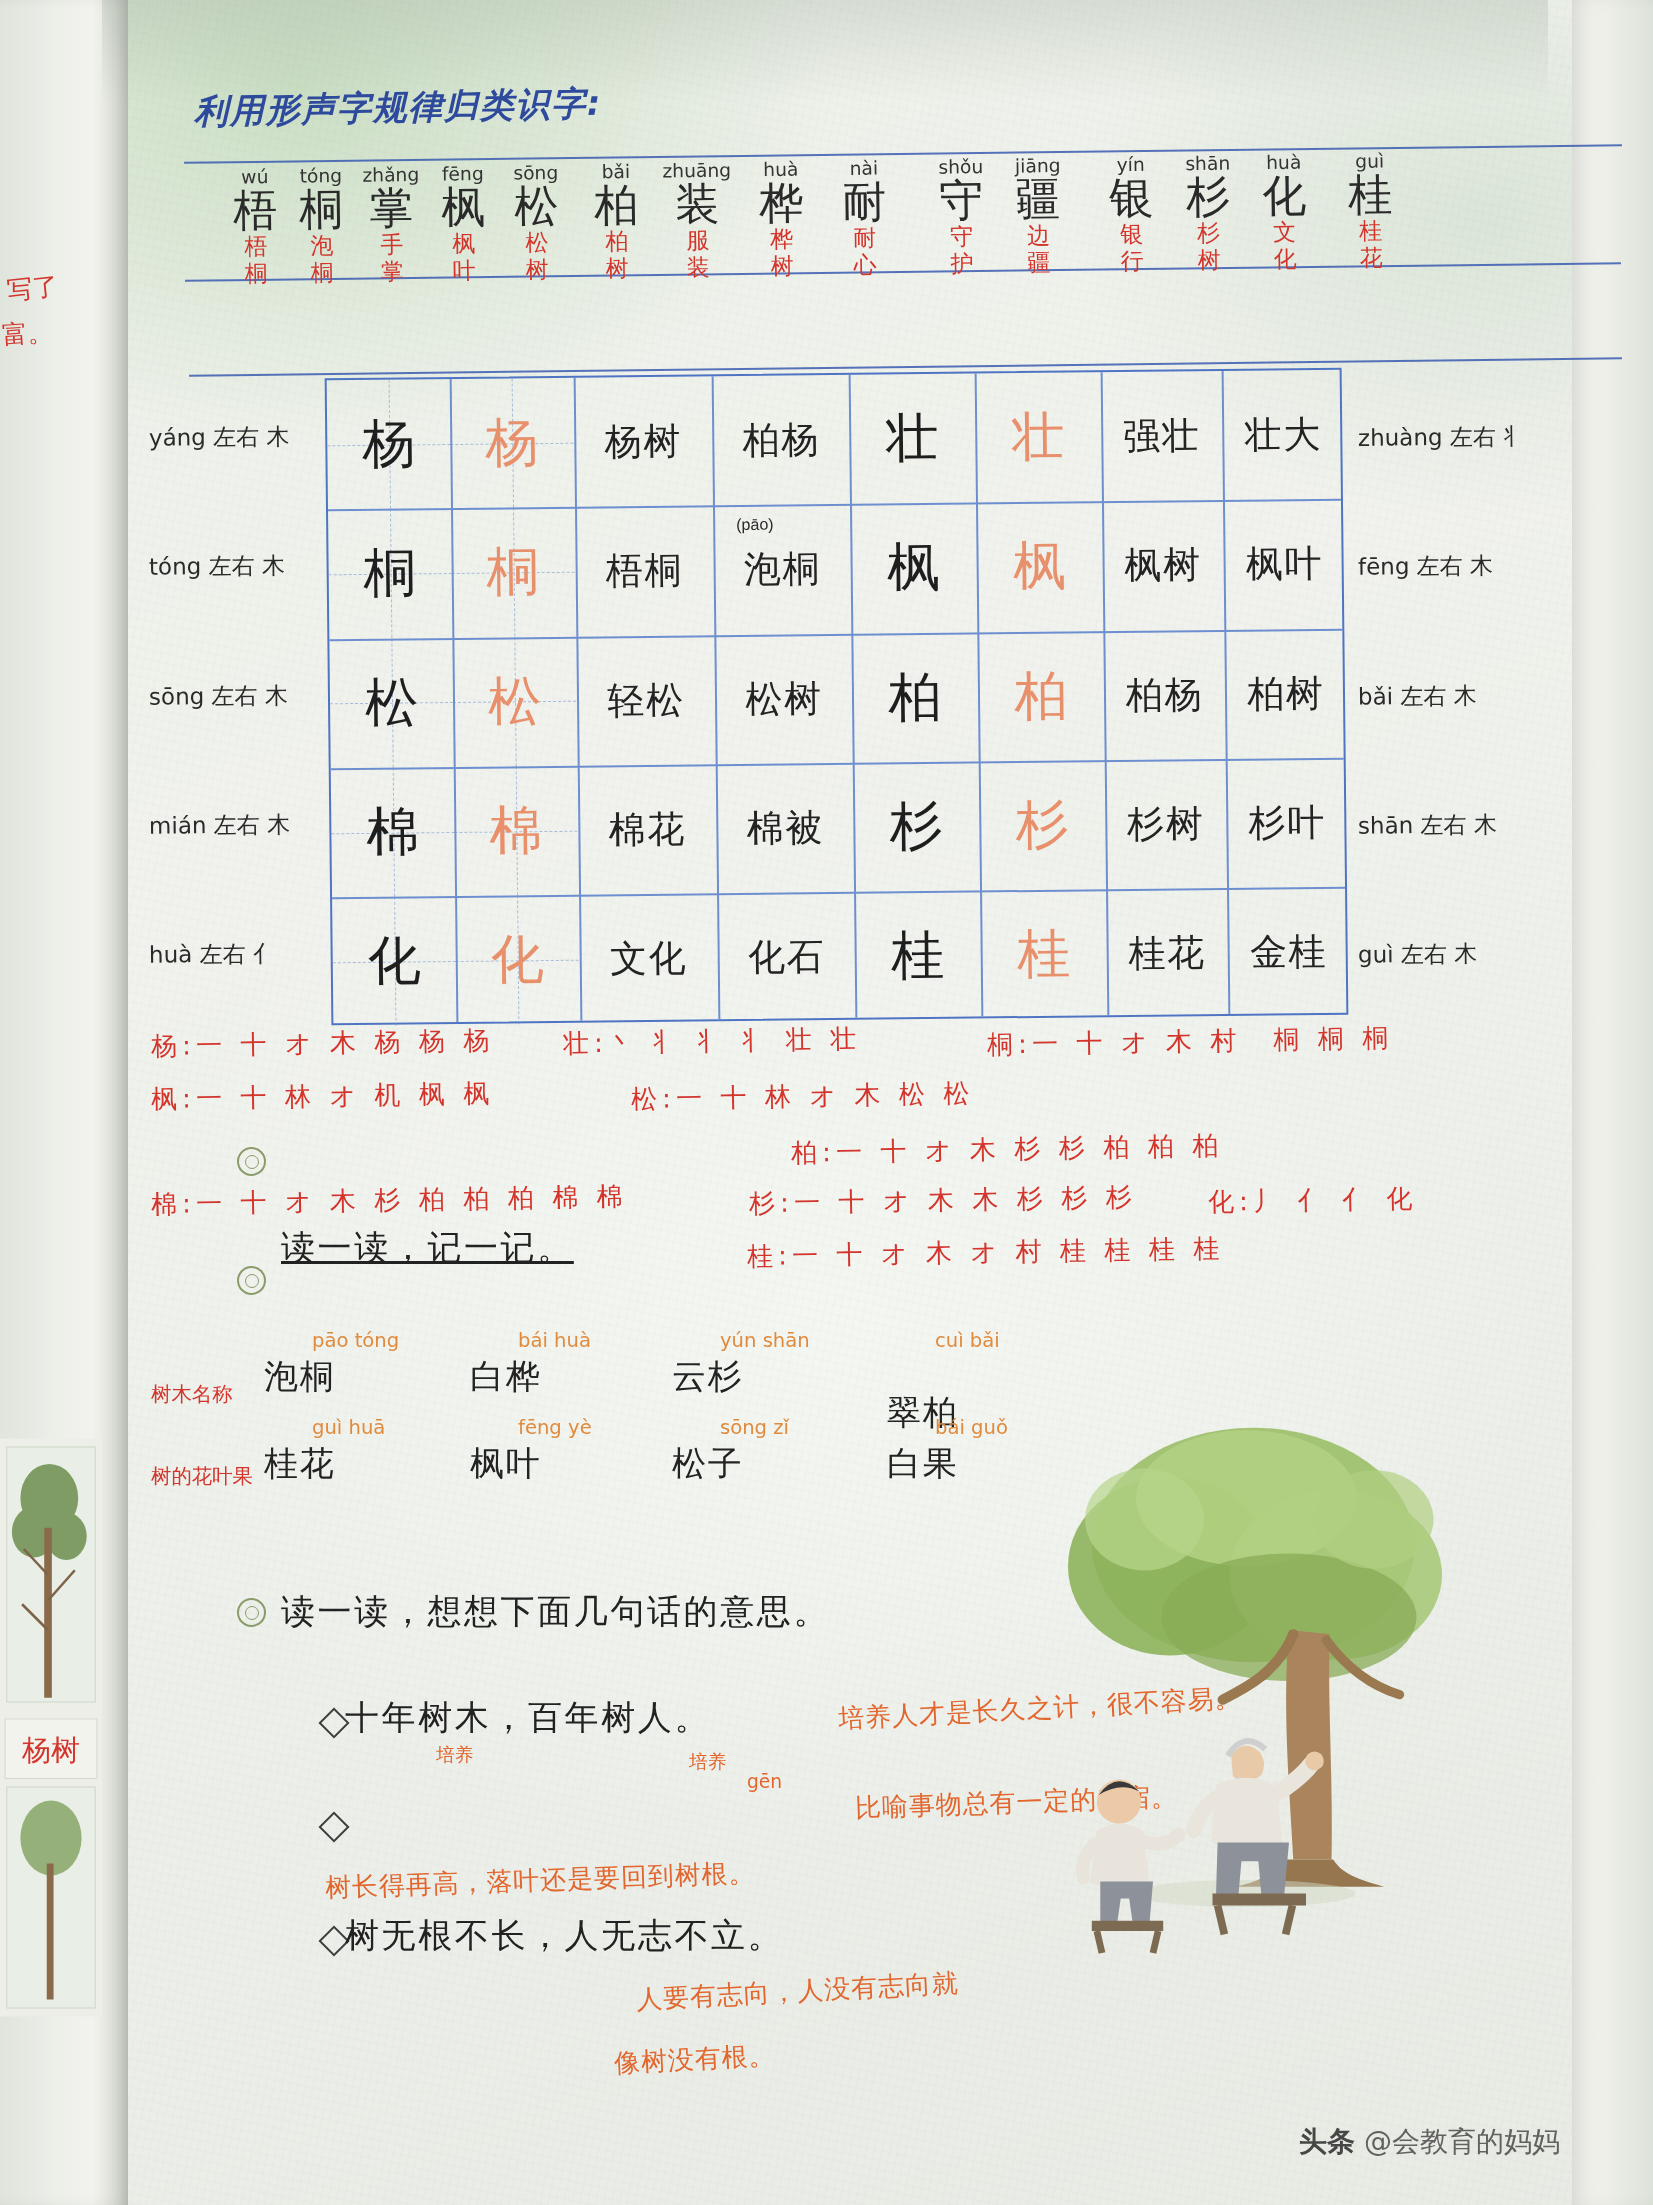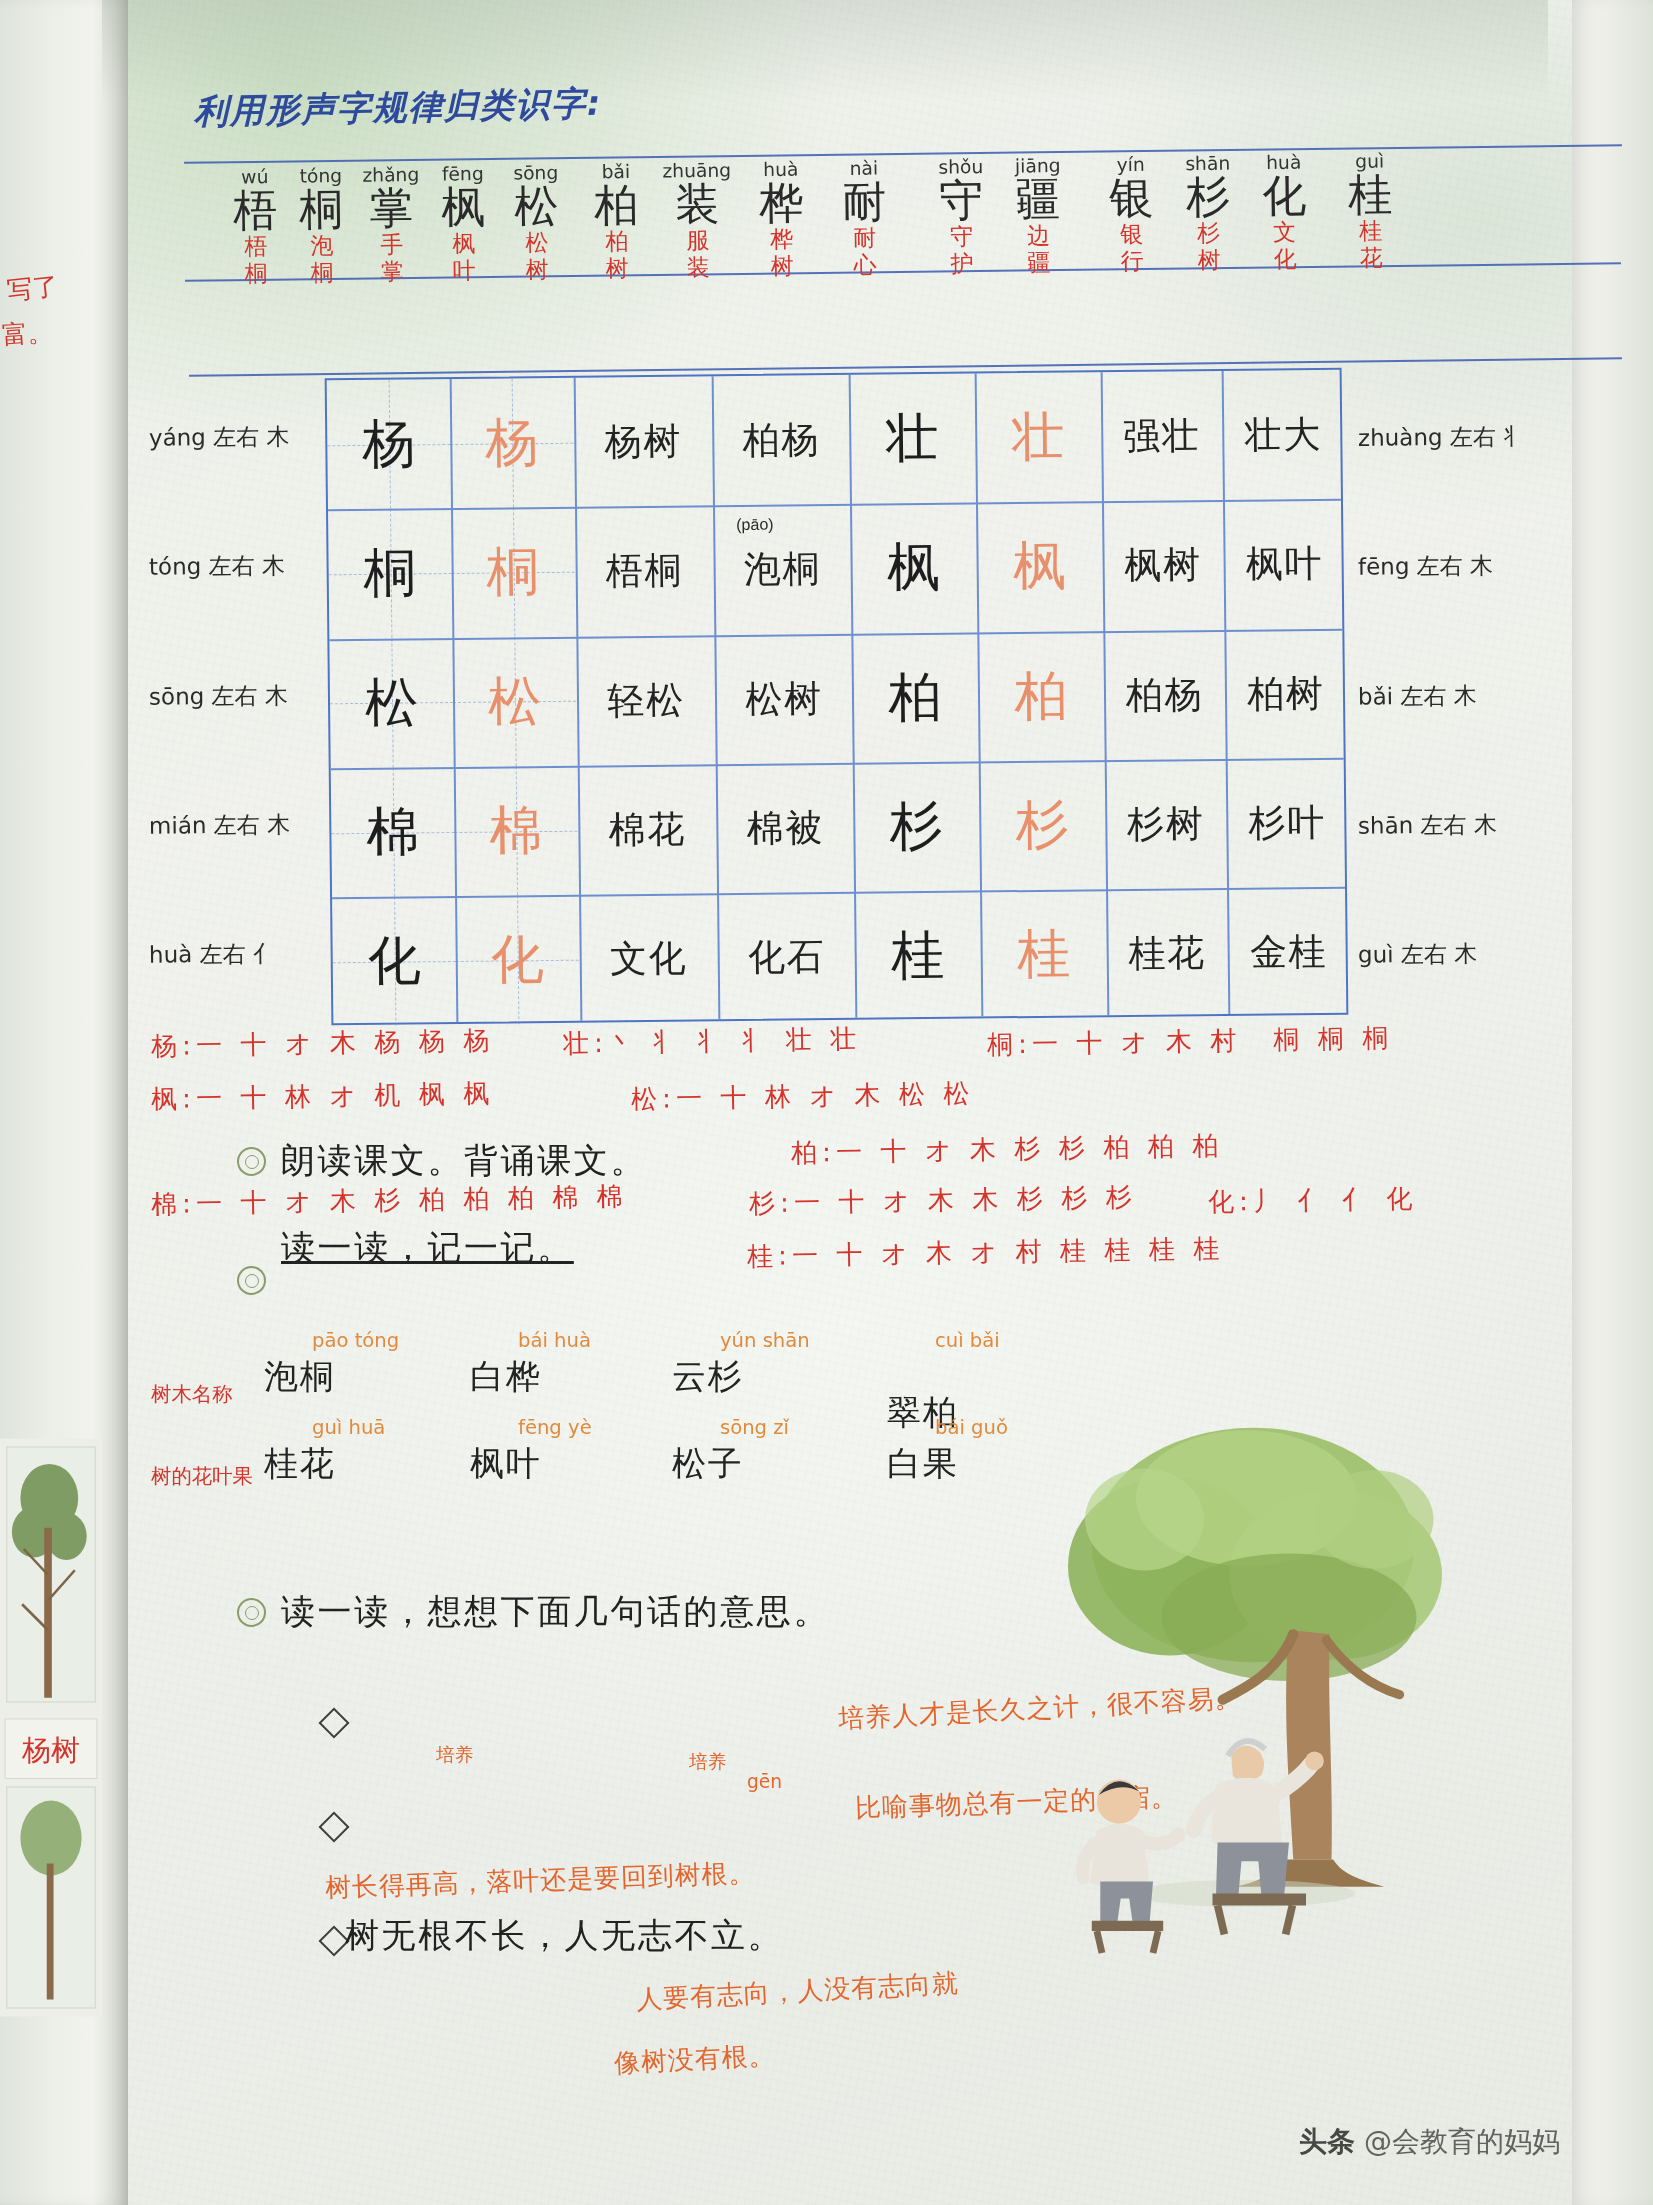--- a/index.html
+++ b/index.html
@@ -376,21 +376,20 @@
       <div class="stroke" style="left: 151px; top: 1079px; transform: rotate(-1deg);">枫:一 十 林 オ 机 枫 枫</div>
       <div class="stroke" style="left: 631px; top: 1079px; transform: rotate(-1deg);">松:一 十 林 オ 木 松 松</div>
       <div class="stroke" style="left: 791px; top: 1132px; transform: rotate(-1deg);">柏:一 十 オ 木 杉 杉 柏 柏 柏</div>
       <div class="stroke" style="left: 151px; top: 1183px; transform: rotate(-1deg);">棉:一 十 オ 木 杉 柏 柏 柏 棉 棉</div>
       <div class="stroke" style="left: 749px; top: 1183px; transform: rotate(-1deg);">杉:一 十 オ 木 木 杉 杉 杉</div>
       <div class="stroke" style="left: 1208px; top: 1183px; transform: rotate(-1deg);">化:丿 亻 亻 化</div>
       <div class="stroke" style="left: 747px; top: 1235px; transform: rotate(-1deg);">桂:一 十 オ 木 オ 村 桂 桂 桂 桂</div>
     </div>
 
   <div class="bullet" style="left:237px;top:1147px;"></div>
-  <div class="exLine" style="left:281px;top:1138px;">朗读课文。背诵课文。</div>
 
   <div class="bullet" style="left:237px;top:1266px;"></div>
   <div class="exLine" style="left:281px;top:1225px;text-decoration:underline;">读一读，记一记。</div>
 
   <div id="wordList">
       <div class="wlTag" style="left: 151px; top: 1380px;">树木名称</div>
       <div class="wlTag" style="left: 151px; top: 1462px;">树的花叶果</div>
       <div class="wlPy orange" style="left: 264px; top: 1329px; color: rgb(224, 138, 60);">pāo tóng</div>
       <div class="wlWord" style="left: 264px; top: 1354px;">泡桐</div>
       <div class="wlPy orange" style="left: 470px; top: 1329px; color: rgb(224, 138, 60);">bái huà</div>
@@ -406,20 +405,21 @@
       <div class="wlPy orange" style="left: 672px; top: 1416px; color: rgb(224, 138, 60);">sōng zǐ</div>
       <div class="wlWord" style="left: 672px; top: 1441px;">松子</div>
       <div class="wlPy orange" style="left: 887px; top: 1416px; color: rgb(224, 138, 60);">bái guǒ</div>
       <div class="wlWord" style="left: 887px; top: 1441px;">白果</div>
     </div>
 
   <div class="bullet" style="left:237px;top:1598px;"></div>
   <div class="exLine" style="left:281px;top:1589px;">读一读，想想下面几句话的意思。</div>
 
   <div class="diamond" style="left:323px;top:1712px;"></div>
+  <div class="sent" style="left:345px;top:1695px;">十年树木，百年树人。</div>
   <div class="anno" style="left:838px;top:1691px;transform:rotate(-3deg);">培养人才是长久之计，很不容易。</div>
   <div class="annoSm" style="left:436px;top:1742px;">培养</div>
 
   <div class="diamond" style="left:323px;top:1816px;"></div>
   <div class="annoSm" style="left:689px;top:1749px;">培养</div>
   <div class="annoSm" style="left:747px;top:1771px;">gēn</div>
   <div class="anno" style="left:855px;top:1785px;transform:rotate(-2deg);">比喻事物总有一定的归宿。</div>
   <div class="anno" style="left:325px;top:1863px;transform:rotate(-2deg);">树长得再高，落叶还是要回到树根。</div>
 
   <div class="diamond" style="left:323px;top:1930px;"></div>

